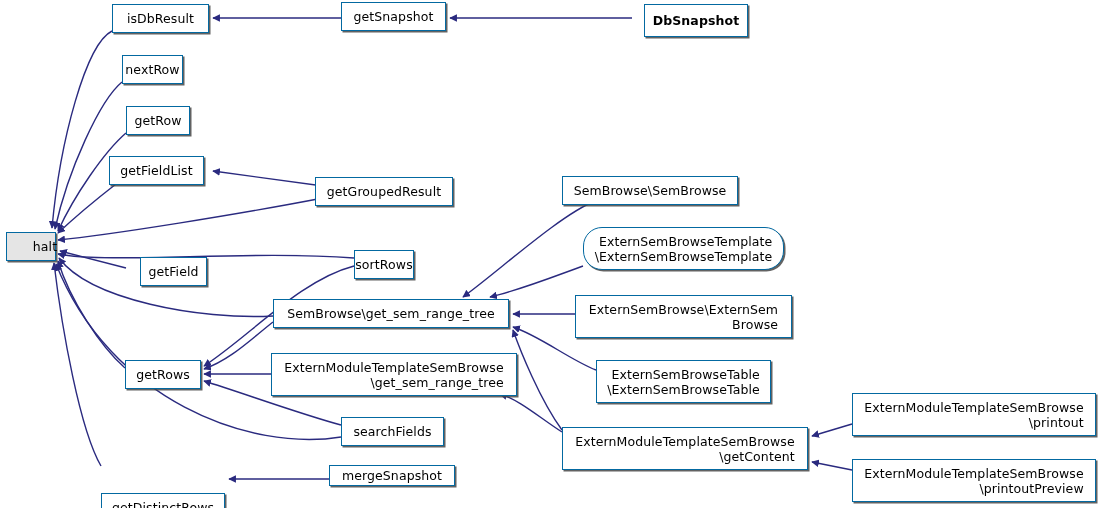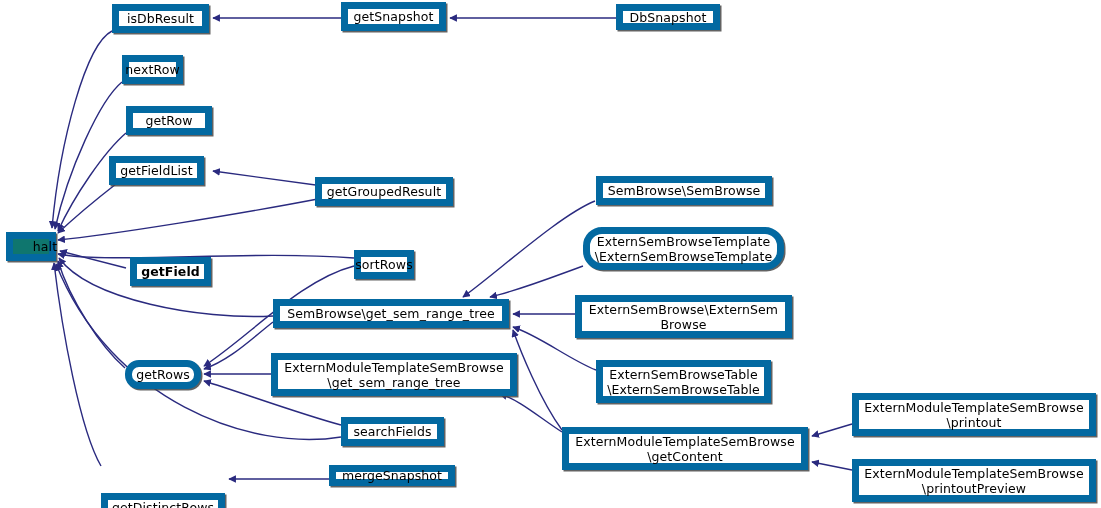--- a/index.html
+++ b/index.html
@@ -19,35 +19,35 @@
     position: absolute;
     left: 0;
     top: 0;
     width: 1101px;
     height: 508px;
     pointer-events: none;
   }
   .node {
     position: absolute;
     box-sizing: border-box;
-    border: 7px solid #0369a1;
+    border: 1px solid #0369a1;
     background: #ffffff;
     color: #000000;
     display: flex;
     align-items: center;
     justify-content: center;
-    text-align: center;
+    text-align: right;
     font-size: 12.5px;
     line-height: 15px;
     letter-spacing: 0.1px;
     white-space: pre-line;
     box-shadow: 1.5px 1.5px 0 rgba(70,70,70,0.85);
   }
   .node.highlight {
-    background: #0f766e;
+    background: #e5e5e5;
     padding-left: 28px;
   }
 </style>
 </head>
 <body>
 
 <div id="canvas">
   <svg id="edges" viewBox="0 0 1101 508" xmlns="http://www.w3.org/2000/svg">
     <defs>
       <marker id="arrow" viewBox="0 0 10 10" refX="9" refY="5" markerWidth="5.5" markerHeight="5.5" orient="auto-start-reverse">
@@ -81,35 +81,35 @@
         <path d="M 562,430 C 540,400 520,350 513,330" fill="none" stroke="#2a2a7f" stroke-width="1.4" marker-end="url(#arrow)"></path>
         <path d="M 562,432 C 540,418 520,400 500,394" fill="none" stroke="#2a2a7f" stroke-width="1.4" marker-end="url(#arrow)"></path>
         <path d="M 852,424 L 812,436" fill="none" stroke="#2a2a7f" stroke-width="1.4" marker-end="url(#arrow)"></path>
         <path d="M 852,470 L 812,462" fill="none" stroke="#2a2a7f" stroke-width="1.4" marker-end="url(#arrow)"></path>
       </g>
   </svg>
   <div id="nodes">
       <div class="node highlight" style="left: 6px; top: 232px; width: 50px; height: 29px;">halt</div>
       <div class="node" style="left: 112px; top: 4px; width: 97px; height: 29px;">isDbResult</div>
       <div class="node" style="left: 122px; top: 55px; width: 61px; height: 29px;">nextRow</div>
-      <div class="node" style="left: 126px; top: 106px; width: 86px; height: 29px;">getRow</div>
+      <div class="node" style="left: 126px; top: 106px; width: 64px; height: 29px;">getRow</div>
       <div class="node" style="left: 109px; top: 156px; width: 95px; height: 29px;">getFieldList</div>
-      <div class="node" style="left: 130px; top: 257px; width: 81px; height: 29px; font-weight: bold;">getField</div>
-      <div class="node" style="left: 125px; top: 360px; width: 76px; height: 29px; border-radius: 14px;">getRows</div>
+      <div class="node" style="left: 140px; top: 257px; width: 67px; height: 29px;">getField</div>
+      <div class="node" style="left: 125px; top: 360px; width: 76px; height: 29px;">getRows</div>
       <div class="node" style="left: 101px; top: 465px; width: 124px; height: 29px; margin-top: 28px;">getDistinctRows</div>
       <div class="node" style="left: 341px; top: 2px; width: 105px; height: 29px;">getSnapshot</div>
       <div class="node" style="left: 315px; top: 177px; width: 138px; height: 29px;">getGroupedResult</div>
       <div class="node" style="left: 354px; top: 250px; width: 60px; height: 29px;">sortRows</div>
       <div class="node" style="left: 273px; top: 299px; width: 236px; height: 29px;">SemBrowse\get_sem_range_tree</div>
       <div class="node" style="left: 271px; top: 353px; width: 246px; height: 43px;">ExternModuleTemplateSemBrowse
 \get_sem_range_tree</div>
       <div class="node" style="left: 341px; top: 417px; width: 103px; height: 29px;">searchFields</div>
       <div class="node" style="left: 329px; top: 465px; width: 126px; height: 21px;">mergeSnapshot</div>
-      <div class="node" style="left: 616px; top: 4px; width: 104px; height: 26px;">DbSnapshot</div>
-      <div class="node" style="left: 596px; top: 176px; width: 176px; height: 29px;">SemBrowse\SemBrowse</div>
+      <div class="node" style="left: 644px; top: 4px; width: 104px; height: 33px; font-weight: bold;">DbSnapshot</div>
+      <div class="node" style="left: 562px; top: 176px; width: 176px; height: 29px;">SemBrowse\SemBrowse</div>
       <div class="node" style="left: 583px; top: 227px; width: 201px; height: 43px; border-radius: 19px;">ExternSemBrowseTemplate
 \ExternSemBrowseTemplate</div>
       <div class="node" style="left: 575px; top: 295px; width: 217px; height: 43px;">ExternSemBrowse\ExternSem
 Browse</div>
       <div class="node" style="left: 596px; top: 360px; width: 175px; height: 43px;">ExternSemBrowseTable
 \ExternSemBrowseTable</div>
       <div class="node" style="left: 562px; top: 427px; width: 246px; height: 43px;">ExternModuleTemplateSemBrowse
 \getContent</div>
       <div class="node" style="left: 852px; top: 393px; width: 244px; height: 43px;">ExternModuleTemplateSemBrowse
 \printout</div>

